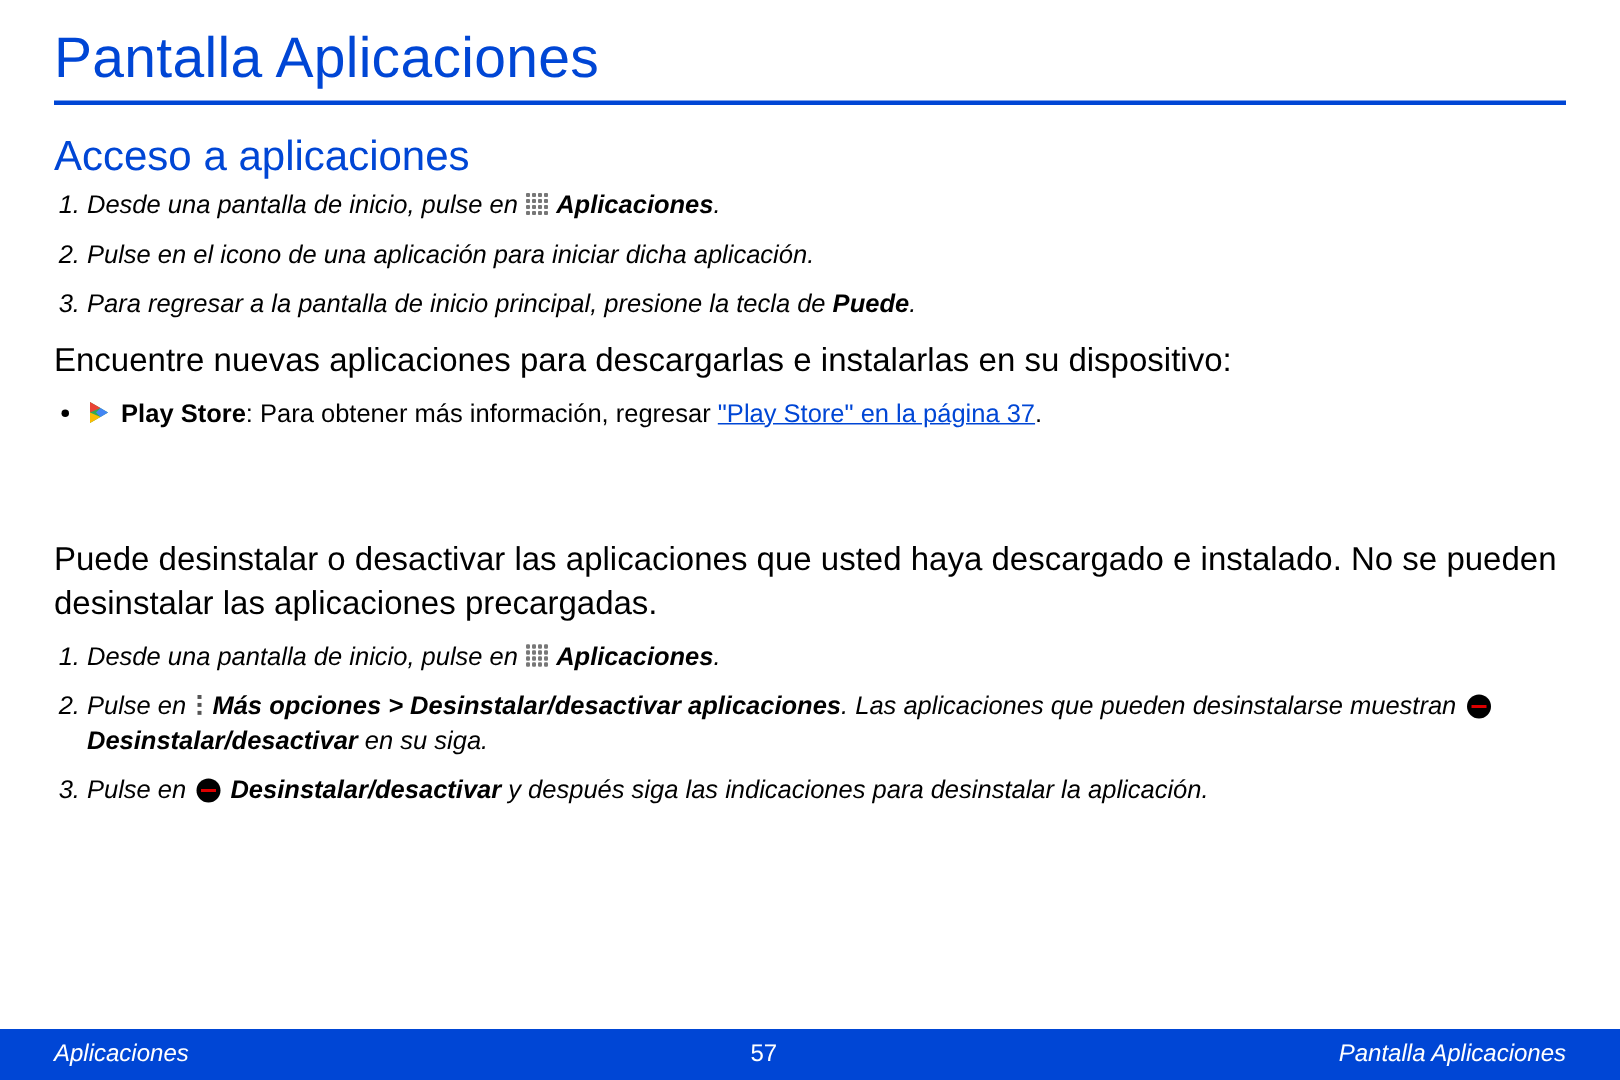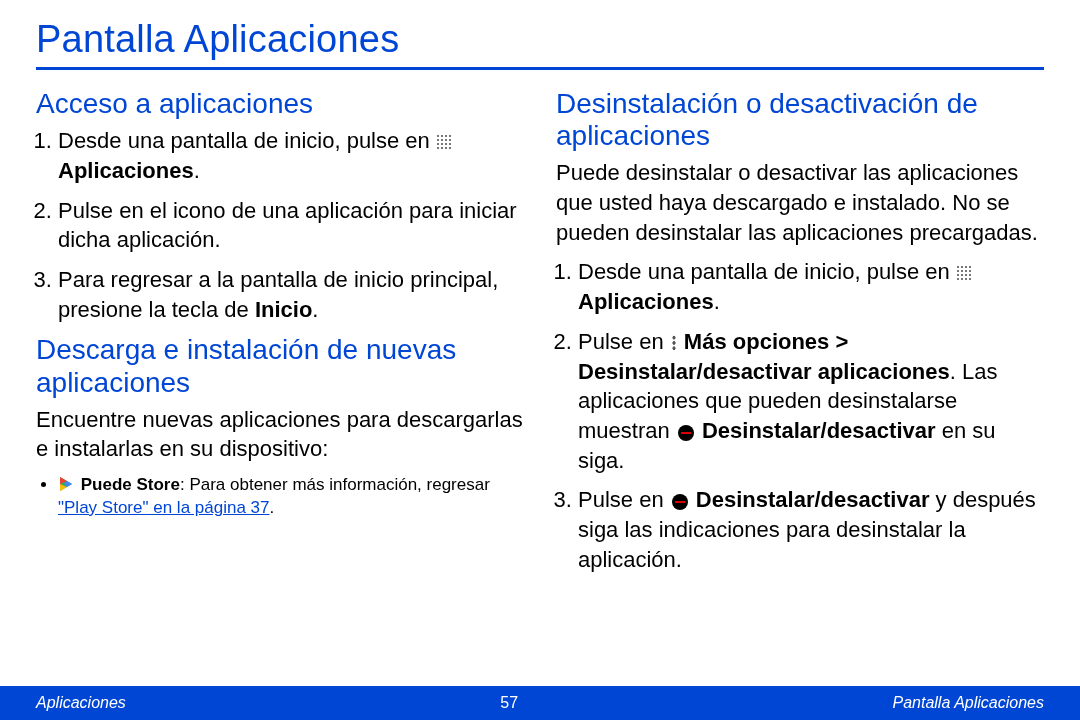--- a/index.html
+++ b/index.html
@@ -21,40 +21,42 @@
     margin: 0 0 6px 0;
     letter-spacing: 0.2px;
   }
   .title-rule {
     border: none;
     border-top: 3px solid #0046d5;
     margin: 0 0 10px 0;
   }
   .columns {
     display: flex;
-    gap: 32px;
+    gap: 56px;
+    flex-direction: column;
   }
   .col { flex: 1; }
   .section-h {
     color: #0046d5;
     font-size: 28px;
     font-weight: 400;
     margin: 8px 0 6px 0;
     line-height: 1.15;
   }
   .para {
     font-size: 22px;
     line-height: 1.35;
     margin: 4px 0 10px 0;
   }
   ol.numlist {
     margin: 0 0 10px 22px;
     padding: 0;
-    font-size: 22px;
+    font-size: 17px;
     line-height: 1.35;
+    font-style: italic;
   }
   ol.numlist li { margin-bottom: 10px; }
   ul.bullets {
     margin: 0 0 10px 22px;
     padding: 0;
     font-size: 17px;
     line-height: 1.35;
   }
   ul.bullets li { margin-bottom: 8px; }
   .bold { font-weight: bold; }
@@ -128,43 +130,41 @@
         <li>
           <span>Desde una pantalla de inicio, pulse en </span>
           <span class="apps-icon"></span>
           <span> </span>
           <span class="bold">Aplicaciones</span><span>.</span>
         </li>
         <li>
           <span>Pulse en el icono de una aplicación para iniciar dicha aplicación.</span>
         </li>
         <li>
-          <span>Para regresar a la pantalla de inicio principal, presione la tecla de </span><span class="bold">Inicio</span><span>.</span>
+          <span>Para regresar a la pantalla de inicio principal, presione la tecla de </span><span class="bold">Puede</span><span>.</span>
         </li>
       </ol>
 
-      <h2 class="section-h">Descarga e instalación de nuevas aplicaciones</h2>
       <p class="para">Encuentre nuevas aplicaciones para descargarlas e instalarlas en su dispositivo:</p>
       <ul class="bullets">
         <li>
           <span class="play-icon">
             <svg viewBox="0 0 16 16">
                 <polygon points="2,1 14,8 2,15" fill="#34a853"></polygon>
                 <polygon points="2,1 9,5 2,8" fill="#ea4335"></polygon>
                 <polygon points="2,8 9,11 2,15" fill="#fbbc04"></polygon>
                 <polygon points="9,5 14,8 9,11 6,8" fill="#4285f4"></polygon>
               </svg>
           </span>
-          <span class="bold">Puede Store</span><span>: Para obtener más información, regresar </span><span class="link">"Play Store" en la página 37</span><span>.</span>
+          <span class="bold">Play Store</span><span>: Para obtener más información, regresar </span><span class="link">"Play Store" en la página 37</span><span>.</span>
         </li>
       </ul>
     </div>
 
     <div class="col">
-      <h2 class="section-h">Desinstalación o desactivación de aplicaciones</h2>
       <p class="para">Puede desinstalar o desactivar las aplicaciones que usted haya descargado e instalado. No se pueden desinstalar las aplicaciones precargadas.</p>
       <ol class="numlist">
         <li>
           <span>Desde una pantalla de inicio, pulse en </span>
           <span class="apps-icon"></span>
           <span> </span>
           <span class="bold">Aplicaciones</span><span>.</span>
         </li>
         <li>
           <span>Pulse en </span>

